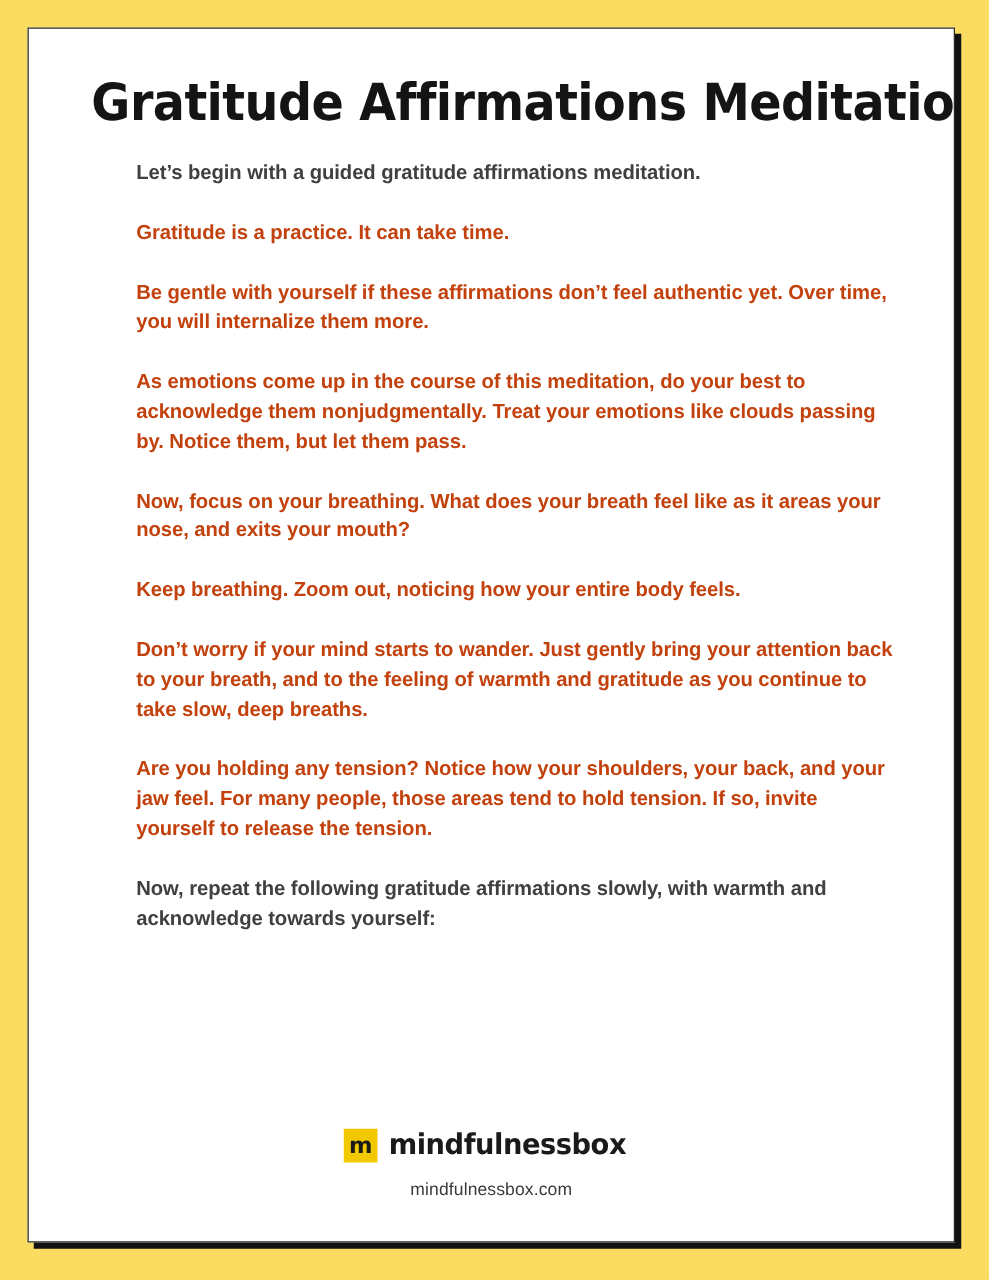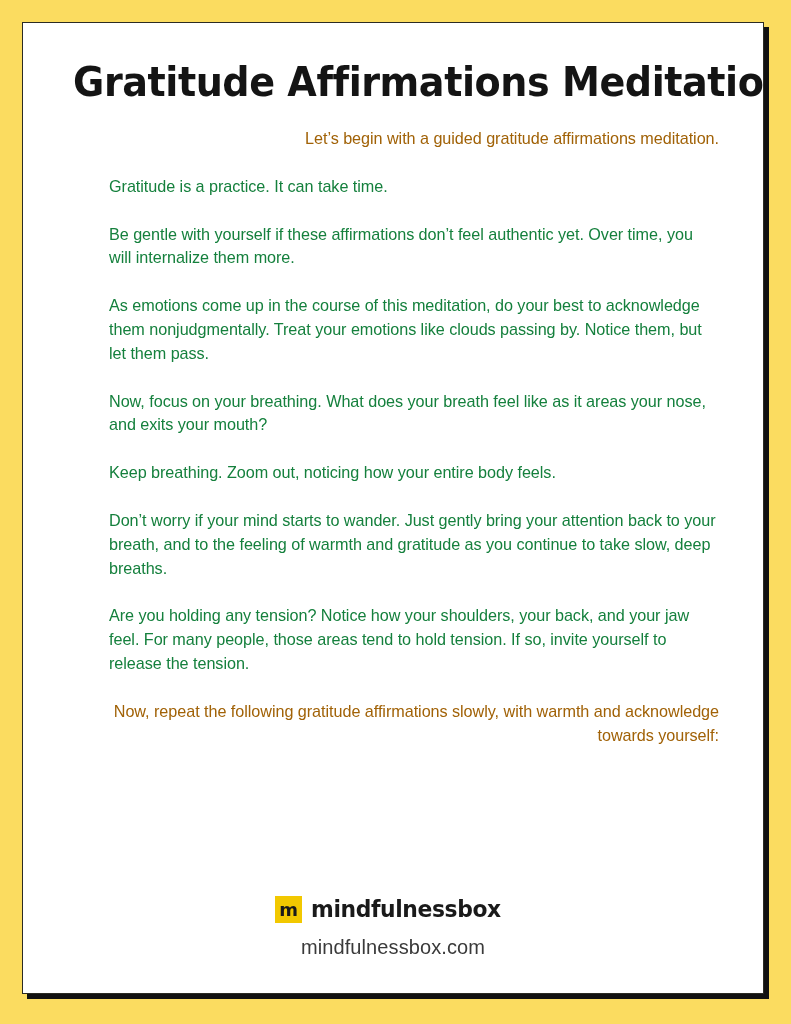--- a/index.html
+++ b/index.html
@@ -56,31 +56,30 @@
 
   
   #content {
     padding: 0 44px 0 86px;
   }
 
   .para {
     margin: 0 0 24px 0;
     font-size: 16.2px;
     line-height: 23.8px;
-    color: #15803d;
-    font-weight: 400;
+    color: #c2410c;
+    font-weight: 700;
     letter-spacing: -0.05px;
   }
   .para:first-of-type {
     margin-top: 22px;
   }
   .para.strong {
-    font-weight: 400;
-    color: #a16207;
-    text-align: right;
+    font-weight: 700;
+    color: #404040;
   }
 
   
   #footer {
     position: absolute;
     left: 0;
     right: 0;
     bottom: 34px;
     text-align: center;
   }
@@ -107,21 +106,21 @@
     font-family: "DejaVu Sans", sans-serif;
     font-weight: 700;
     font-size: 23px;
     color: #1a1a1a;
     letter-spacing: -0.4px;
     transform: scaleX(0.95);
     transform-origin: 0 50%;
   }
   #site-url {
     margin-top: 13px;
-    font-size: 20px;
+    font-size: 14px;
     color: #3a3a3a;
     letter-spacing: 0.1px;
   }
 </style>
 </head>
 <body>
 
 <div id="page-frame">
 
   <div id="sheet">

